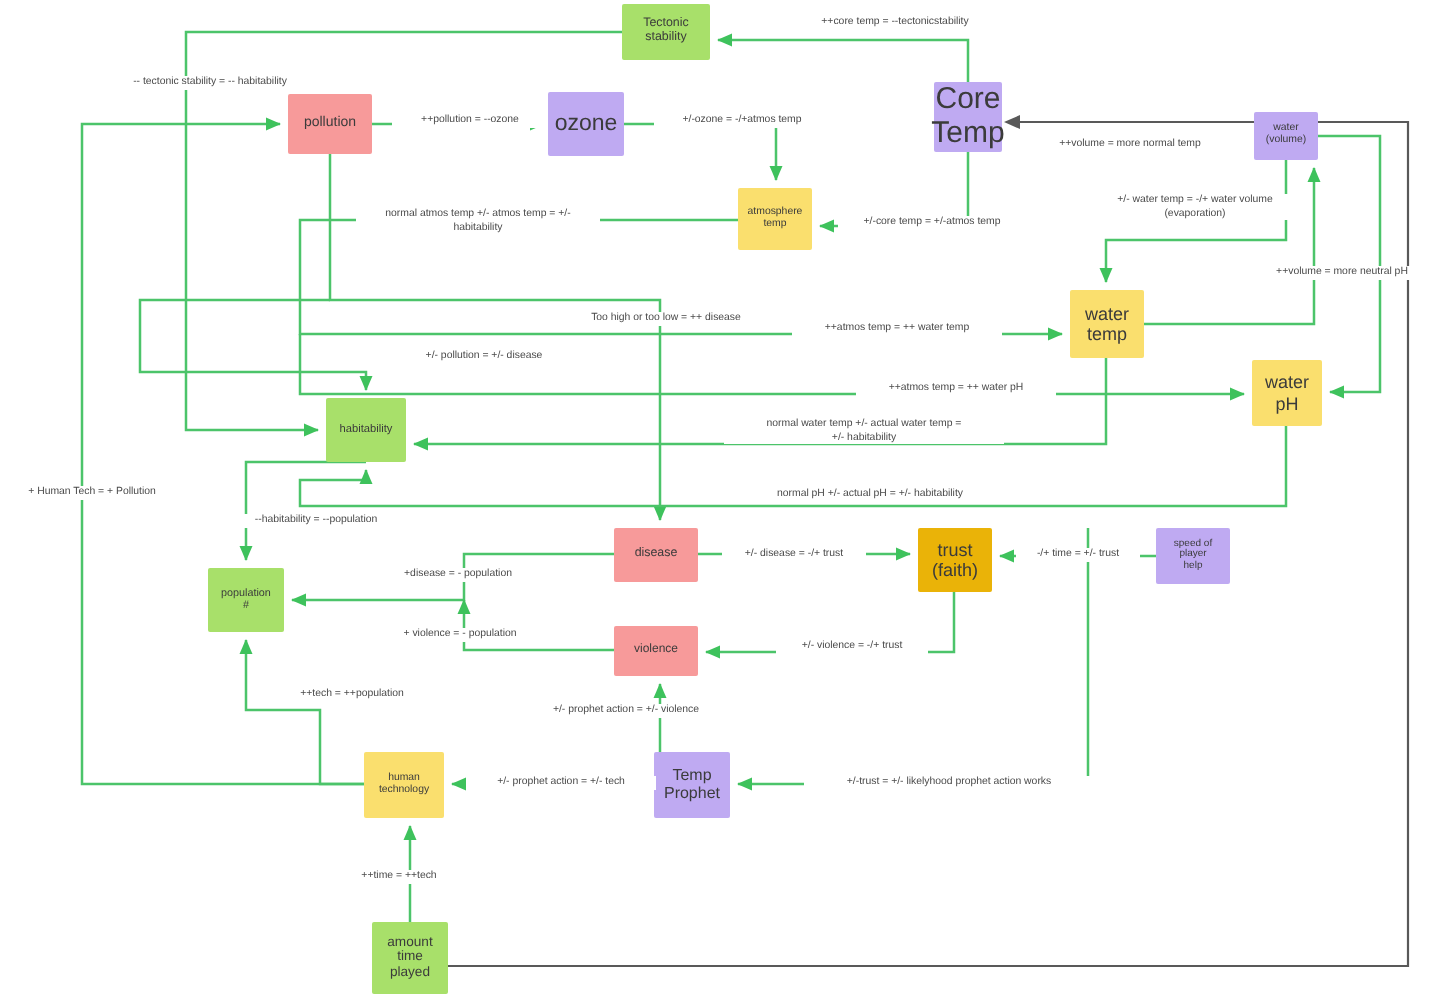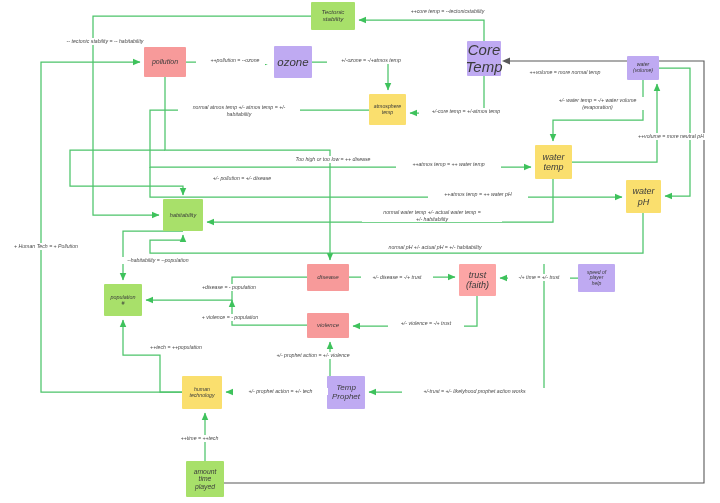--- a/index.html
+++ b/index.html
@@ -1,17 +1,17 @@
 <!DOCTYPE html>
 <html><head>
 <meta charset="utf-8">
 <style>
   html,body{margin:0;padding:0;background:#ffffff;}
   body{font-family:"Liberation Sans",sans-serif;}
-  #canvas{position:relative;width:720px;height:503px;overflow:hidden;background:#fff;font-style:italic;}
+  #canvas{position:relative;width:720px;height:503px;overflow:hidden;background:#fff;}
   svg#edges{position:absolute;left:0;top:0;width:720px;height:503px;}
   .node{position:absolute;box-sizing:border-box;display:flex;align-items:center;
         justify-content:center;text-align:center;line-height:1.12;
         color:#3b3b3b;border-radius:1px;}
   .lbl{position:absolute;color:#4a4a4a;text-align:center;line-height:1.25;
        white-space:pre-line;background:#fff;}
 </style>
 </head>
 <body>
 
@@ -114,21 +114,21 @@
       <div class="node" style="left: 626px; top: 180px; width: 35px; height: 33px; background: rgb(250, 223, 110); font-size: 9px;">
         <span style="white-space: pre-line;">water
 pH</span>
       </div>
       <div class="node" style="left: 163px; top: 199px; width: 40px; height: 32px; background: rgb(168, 224, 106); font-size: 5.6px;">
         <span style="white-space: pre-line;">habitability</span>
       </div>
       <div class="node" style="left: 307px; top: 264px; width: 42px; height: 27px; background: rgb(247, 154, 154); font-size: 6.2px;">
         <span style="white-space: pre-line;">disease</span>
       </div>
-      <div class="node" style="left: 459px; top: 264px; width: 37px; height: 32px; background: #fca5a5; font-size: 9px;">
+      <div class="node" style="left: 459px; top: 264px; width: 37px; height: 32px; background: #eab308; font-size: 9px;">
         <span style="white-space: pre-line;">trust
 (faith)</span>
       </div>
       <div class="node" style="left: 578px; top: 264px; width: 37px; height: 28px; background: rgb(191, 170, 242); font-size: 5px;">
         <span style="white-space: pre-line;">speed of
 player
 help</span>
       </div>
       <div class="node" style="left: 104px; top: 284px; width: 38px; height: 32px; background: rgb(168, 224, 106); font-size: 5.4px;">
         <span style="white-space: pre-line;">population

